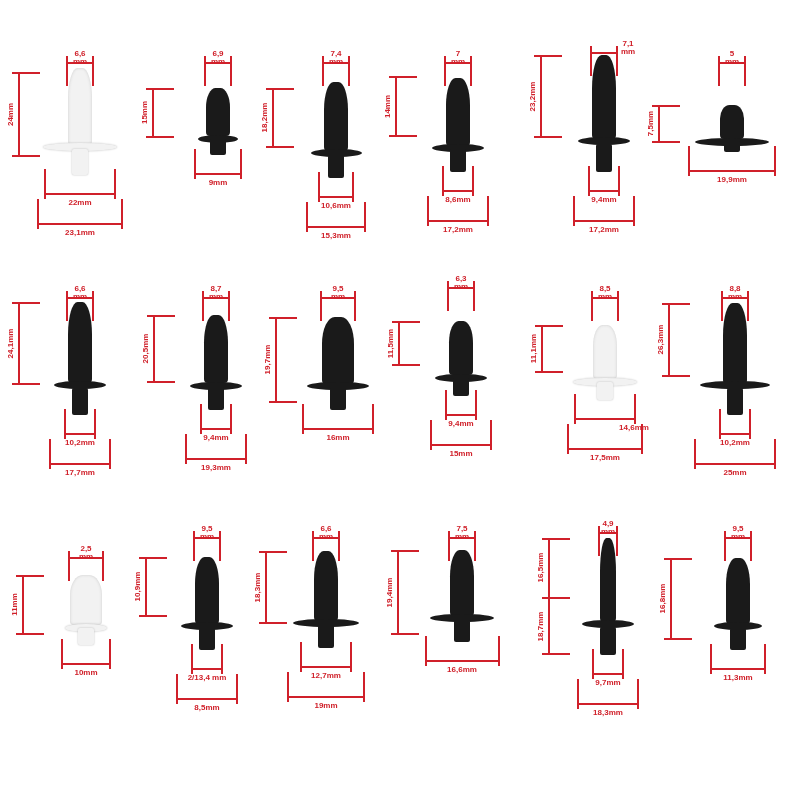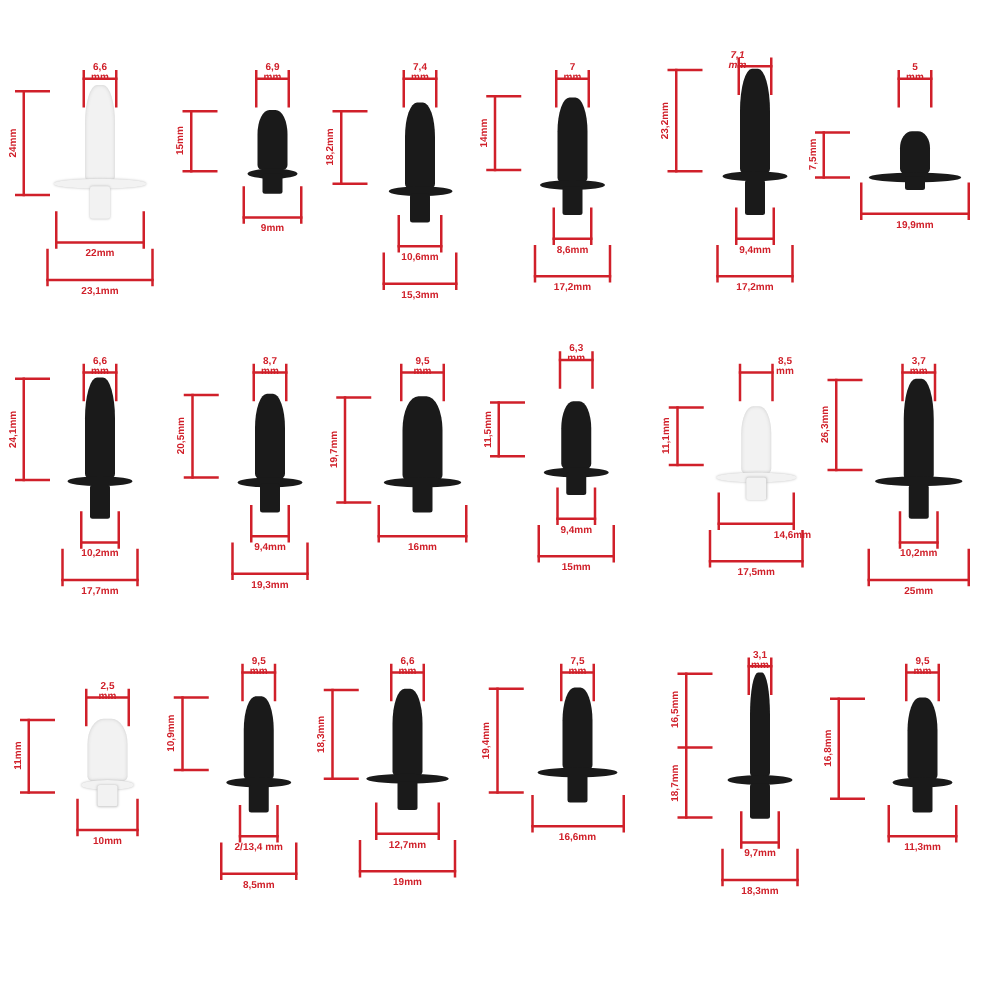--- a/index.html
+++ b/index.html
@@ -104,21 +104,21 @@
       <div class="dim" style="left: 428px; top: 196px; width: 60px;">8,6mm</div>
       <div class="hline" style="left: 427px; top: 220px; width: 62px;"></div>
       <div class="vline" style="left: 427px; top: 196px; height: 30px;"></div>
       <div class="vline" style="left: 487px; top: 196px; height: 30px;"></div>
       <div class="dim" style="left: 428px; top: 226px; width: 60px;">17,2mm</div>
     </div>
     <div class="cell" style="left: 0px; top: 0px;">
       <div class="hline" style="left: 590px; top: 52px; width: 28px;"></div>
       <div class="vline" style="left: 590px; top: 46px; height: 30px;"></div>
       <div class="vline" style="left: 616px; top: 46px; height: 30px;"></div>
-      <div class="dim" style="left: 570px; top: 40px; width: 40px; font-style: italic;">
+      <div class="dim" style="left: 608px; top: 40px; width: 40px;">
         <div>7,1</div>
         <div>mm</div>
       </div>
       <div class="vline" style="left: 540px; top: 55px; height: 83px;"></div>
       <div class="hline" style="left: 534px; top: 55px; width: 28px;"></div>
       <div class="hline" style="left: 534px; top: 136px; width: 28px;"></div>
       <div class="vtext" style="left: 512px; top: 91.5px; width: 40px; text-align: center;">23,2mm</div>
       <div class="part" style="left: 592px; top: 55px; width: 24px; height: 84.24px; background: rgb(26, 26, 26); border-radius: 40% 40% 4px 4px; box-shadow: none;"></div>
       <div class="part" style="left: 577.65px; top: 136.9px; width: 52.7px; height: 8px; background: rgb(26, 26, 26); border-radius: 50%; box-shadow: none;"></div>
       <div class="part" style="left: 596px; top: 143.92px; width: 16px; height: 28.08px; background: rgb(26, 26, 26); border-radius: 2px; box-shadow: none;"></div>
@@ -240,21 +240,21 @@
       <div class="dim" style="left: 431px; top: 420px; width: 60px;">9,4mm</div>
       <div class="hline" style="left: 430px; top: 444px; width: 62px;"></div>
       <div class="vline" style="left: 430px; top: 420px; height: 30px;"></div>
       <div class="vline" style="left: 490px; top: 420px; height: 30px;"></div>
       <div class="dim" style="left: 431px; top: 450px; width: 60px;">15mm</div>
     </div>
     <div class="cell" style="left: 0px; top: 0px;">
       <div class="hline" style="left: 591px; top: 297px; width: 28px;"></div>
       <div class="vline" style="left: 591px; top: 291px; height: 30px;"></div>
       <div class="vline" style="left: 617px; top: 291px; height: 30px;"></div>
-      <div class="dim" style="left: 608px; top: 285px; width: 40px;">
+      <div class="dim" style="left: 585px; top: 285px; width: 40px;">
         <div>8,5</div>
         <div>mm</div>
       </div>
       <div class="vline" style="left: 541px; top: 325px; height: 48px;"></div>
       <div class="hline" style="left: 535px; top: 325px; width: 28px;"></div>
       <div class="hline" style="left: 535px; top: 371px; width: 28px;"></div>
       <div class="vtext" style="left: 513px; top: 344px; width: 40px; text-align: center;">11,1mm</div>
       <div class="part" style="left: 593px; top: 325px; width: 24px; height: 54px; background: rgb(242, 242, 242); border-radius: 40% 40% 4px 4px; box-shadow: rgb(204, 204, 204) 0px 0px 3px inset;"></div>
       <div class="part" style="left: 572.7px; top: 377.5px; width: 64.6px; height: 8px; background: rgb(242, 242, 242); border-radius: 50%; box-shadow: rgb(187, 187, 187) 0px 0px 2px;"></div>
       <div class="part" style="left: 597px; top: 382px; width: 16px; height: 18px; background: rgb(242, 242, 242); border-radius: 2px; box-shadow: rgb(187, 187, 187) 0px 0px 2px;"></div>
@@ -265,21 +265,21 @@
       <div class="hline" style="left: 567px; top: 448px; width: 76px;"></div>
       <div class="vline" style="left: 567px; top: 424px; height: 30px;"></div>
       <div class="vline" style="left: 641px; top: 424px; height: 30px;"></div>
       <div class="dim" style="left: 575px; top: 454px; width: 60px;">17,5mm</div>
     </div>
     <div class="cell" style="left: 0px; top: 0px;">
       <div class="hline" style="left: 721px; top: 297px; width: 28px;"></div>
       <div class="vline" style="left: 721px; top: 291px; height: 30px;"></div>
       <div class="vline" style="left: 747px; top: 291px; height: 30px;"></div>
       <div class="dim" style="left: 715px; top: 285px; width: 40px;">
-        <div>3,7</div>
+        <div>8,8</div>
         <div>mm</div>
       </div>
       <div class="vline" style="left: 668px; top: 303px; height: 74px;"></div>
       <div class="hline" style="left: 662px; top: 303px; width: 28px;"></div>
       <div class="hline" style="left: 662px; top: 375px; width: 28px;"></div>
       <div class="vtext" style="left: 640px; top: 335px; width: 40px; text-align: center;">26,3mm</div>
       <div class="part" style="left: 723px; top: 303px; width: 24px; height: 80.64px; background: rgb(26, 26, 26); border-radius: 40% 40% 4px 4px; box-shadow: none;"></div>
       <div class="part" style="left: 700.15px; top: 381.4px; width: 69.7px; height: 8px; background: rgb(26, 26, 26); border-radius: 50%; box-shadow: none;"></div>
       <div class="part" style="left: 727px; top: 388.12px; width: 16px; height: 26.88px; background: rgb(26, 26, 26); border-radius: 2px; box-shadow: none;"></div>
       <div class="hline" style="left: 719px; top: 433px; width: 32px;"></div>
@@ -377,21 +377,21 @@
       <div class="hline" style="left: 424.5px; top: 660px; width: 75px;"></div>
       <div class="vline" style="left: 424.5px; top: 636px; height: 30px;"></div>
       <div class="vline" style="left: 497.5px; top: 636px; height: 30px;"></div>
       <div class="dim" style="left: 432px; top: 666px; width: 60px;">16,6mm</div>
     </div>
     <div class="cell" style="left: 0px; top: 0px;">
       <div class="hline" style="left: 598px; top: 532px; width: 20px;"></div>
       <div class="vline" style="left: 598px; top: 526px; height: 30px;"></div>
       <div class="vline" style="left: 616px; top: 526px; height: 30px;"></div>
       <div class="dim" style="left: 588px; top: 520px; width: 40px;">
-        <div>3,1</div>
+        <div>4,9</div>
         <div>mm</div>
       </div>
       <div class="vline" style="left: 548px; top: 538px; height: 117px;"></div>
       <div class="hline" style="left: 542px; top: 538px; width: 28px;"></div>
       <div class="hline" style="left: 542px; top: 653px; width: 28px;"></div>
       <div class="hline" style="left: 542px; top: 597px; width: 28px;"></div>
       <div class="vtext" style="left: 520px; top: 563px; width: 40px; text-align: center;">16,5mm</div>
       <div class="vtext" style="left: 520px; top: 621.5px; width: 40px; text-align: center;">18,7mm</div>
       <div class="part" style="left: 600px; top: 538px; width: 16px; height: 84.24px; background: rgb(26, 26, 26); border-radius: 40% 40% 4px 4px; box-shadow: none;"></div>
       <div class="part" style="left: 581.65px; top: 619.9px; width: 52.7px; height: 8px; background: rgb(26, 26, 26); border-radius: 50%; box-shadow: none;"></div>

